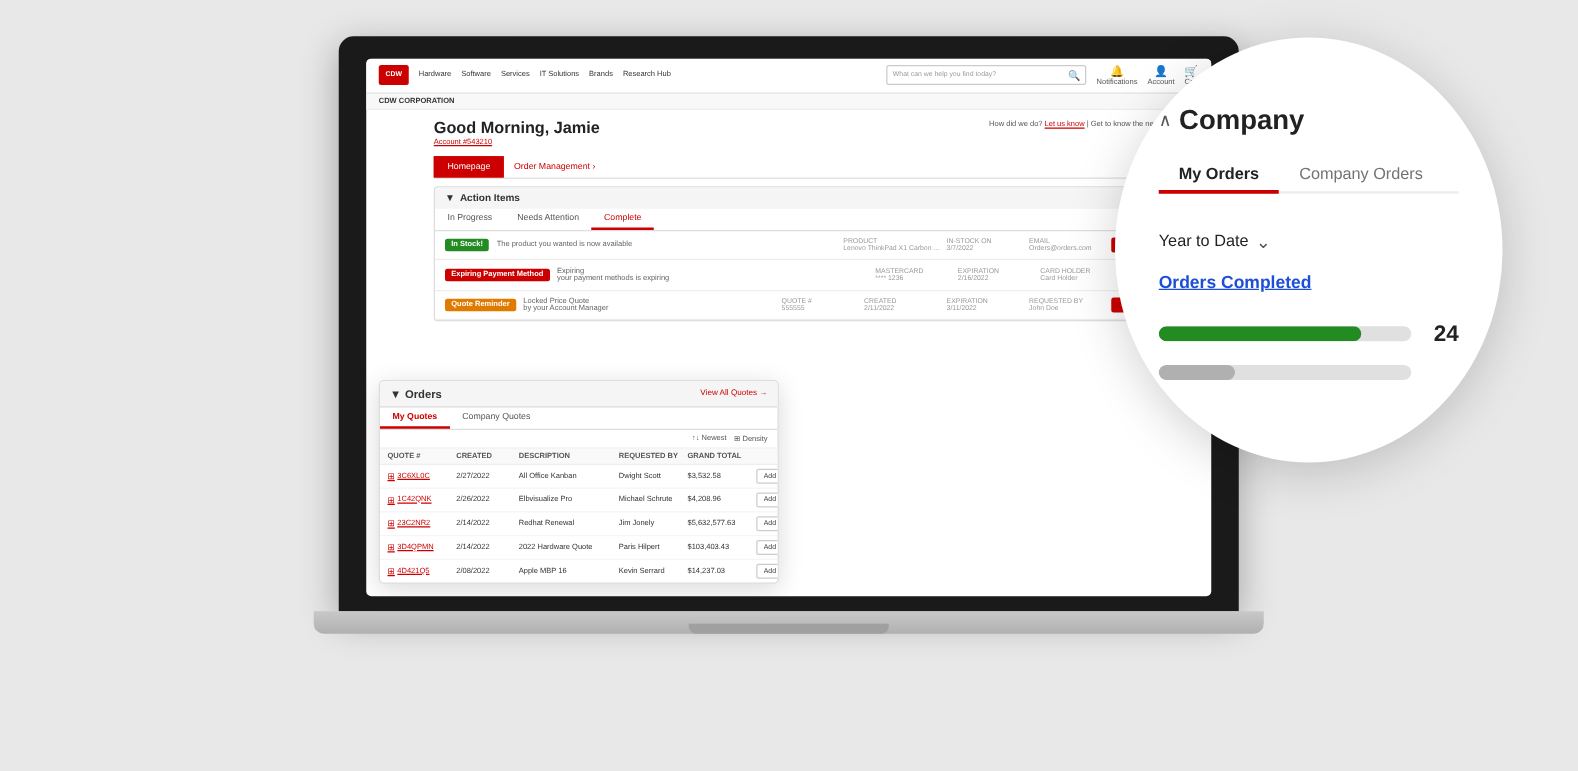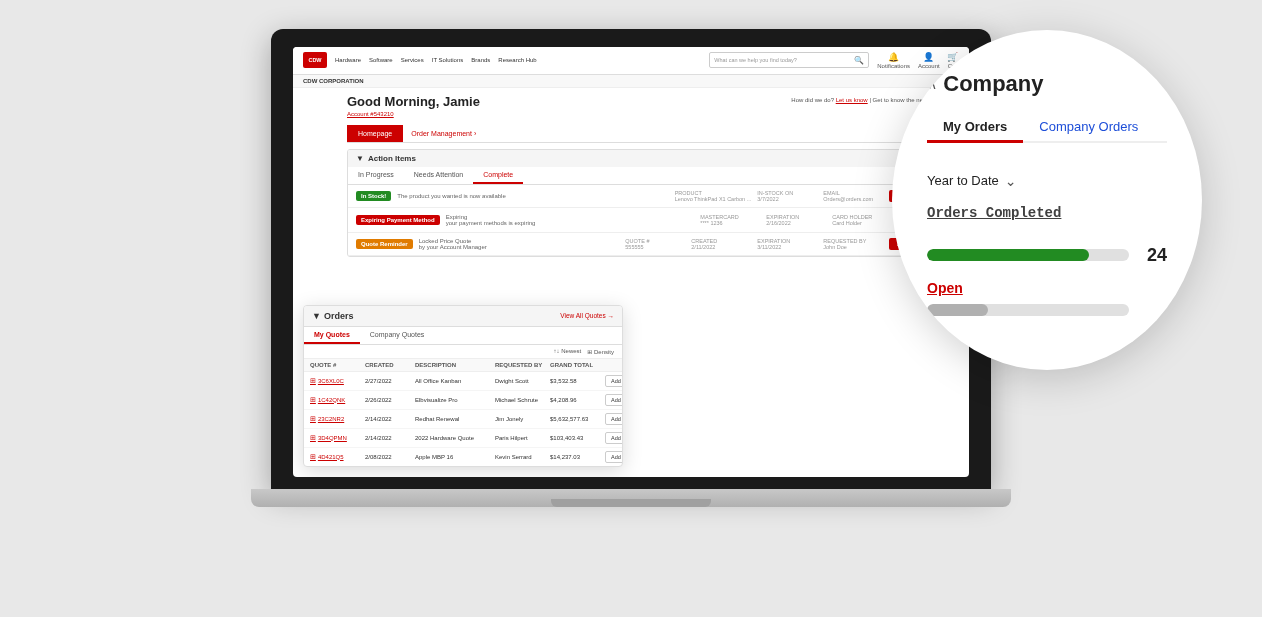--- a/index.html
+++ b/index.html
@@ -424,21 +424,21 @@
     .orders-tabs {
       display: flex;
       gap: 0;
       border-bottom: 2px solid #eee;
       margin-bottom: 30px;
     }
     .orders-tab {
       padding: 6px 16px;
       font-size: 13px;
       cursor: pointer;
-      color: #1d4ed8;
+      color: #737373;
       border-bottom: 3px solid transparent;
       margin-bottom: -2px;
     }
     .orders-tab.active {
       color: #222;
       border-bottom-color: #cc0000;
       font-weight: bold;
     }
 
     .orders-date-filter {
@@ -451,25 +451,24 @@
       font-weight: 500;
     }
     .orders-date-chevron {
       font-size: 14px;
       color: #555;
     }
 
     .orders-section-title {
       font-size: 14px;
       font-weight: bold;
-      color: #404040;
+      color: #1d4ed8;
       margin-bottom: 24px;
       text-decoration: underline;
       cursor: pointer;
-      font-family: Liberation Mono, monospace;
     }
 
     .orders-progress-row {
       display: flex;
       align-items: center;
       gap: 10px;
       margin-bottom: 14px;
     }
     .orders-progress-bar-bg {
       flex: 1;
@@ -771,21 +770,20 @@
         </div>
 
         <div class="orders-section-title">Orders Completed</div>
         <div class="orders-progress-row">
           <div class="orders-progress-bar-bg">
             <div class="orders-progress-bar-fill" style="width:80%;"></div>
           </div>
           <span class="orders-count">24</span>
         </div>
 
-        <div class="orders-open-title">Open</div>
         <div class="orders-progress-row">
           <div class="orders-progress-bar-bg">
             <div class="orders-progress-bar-fill open-fill"></div>
           </div>
           <span class="orders-count"></span>
         </div>
 
       </div>
     </div>
   </div>

